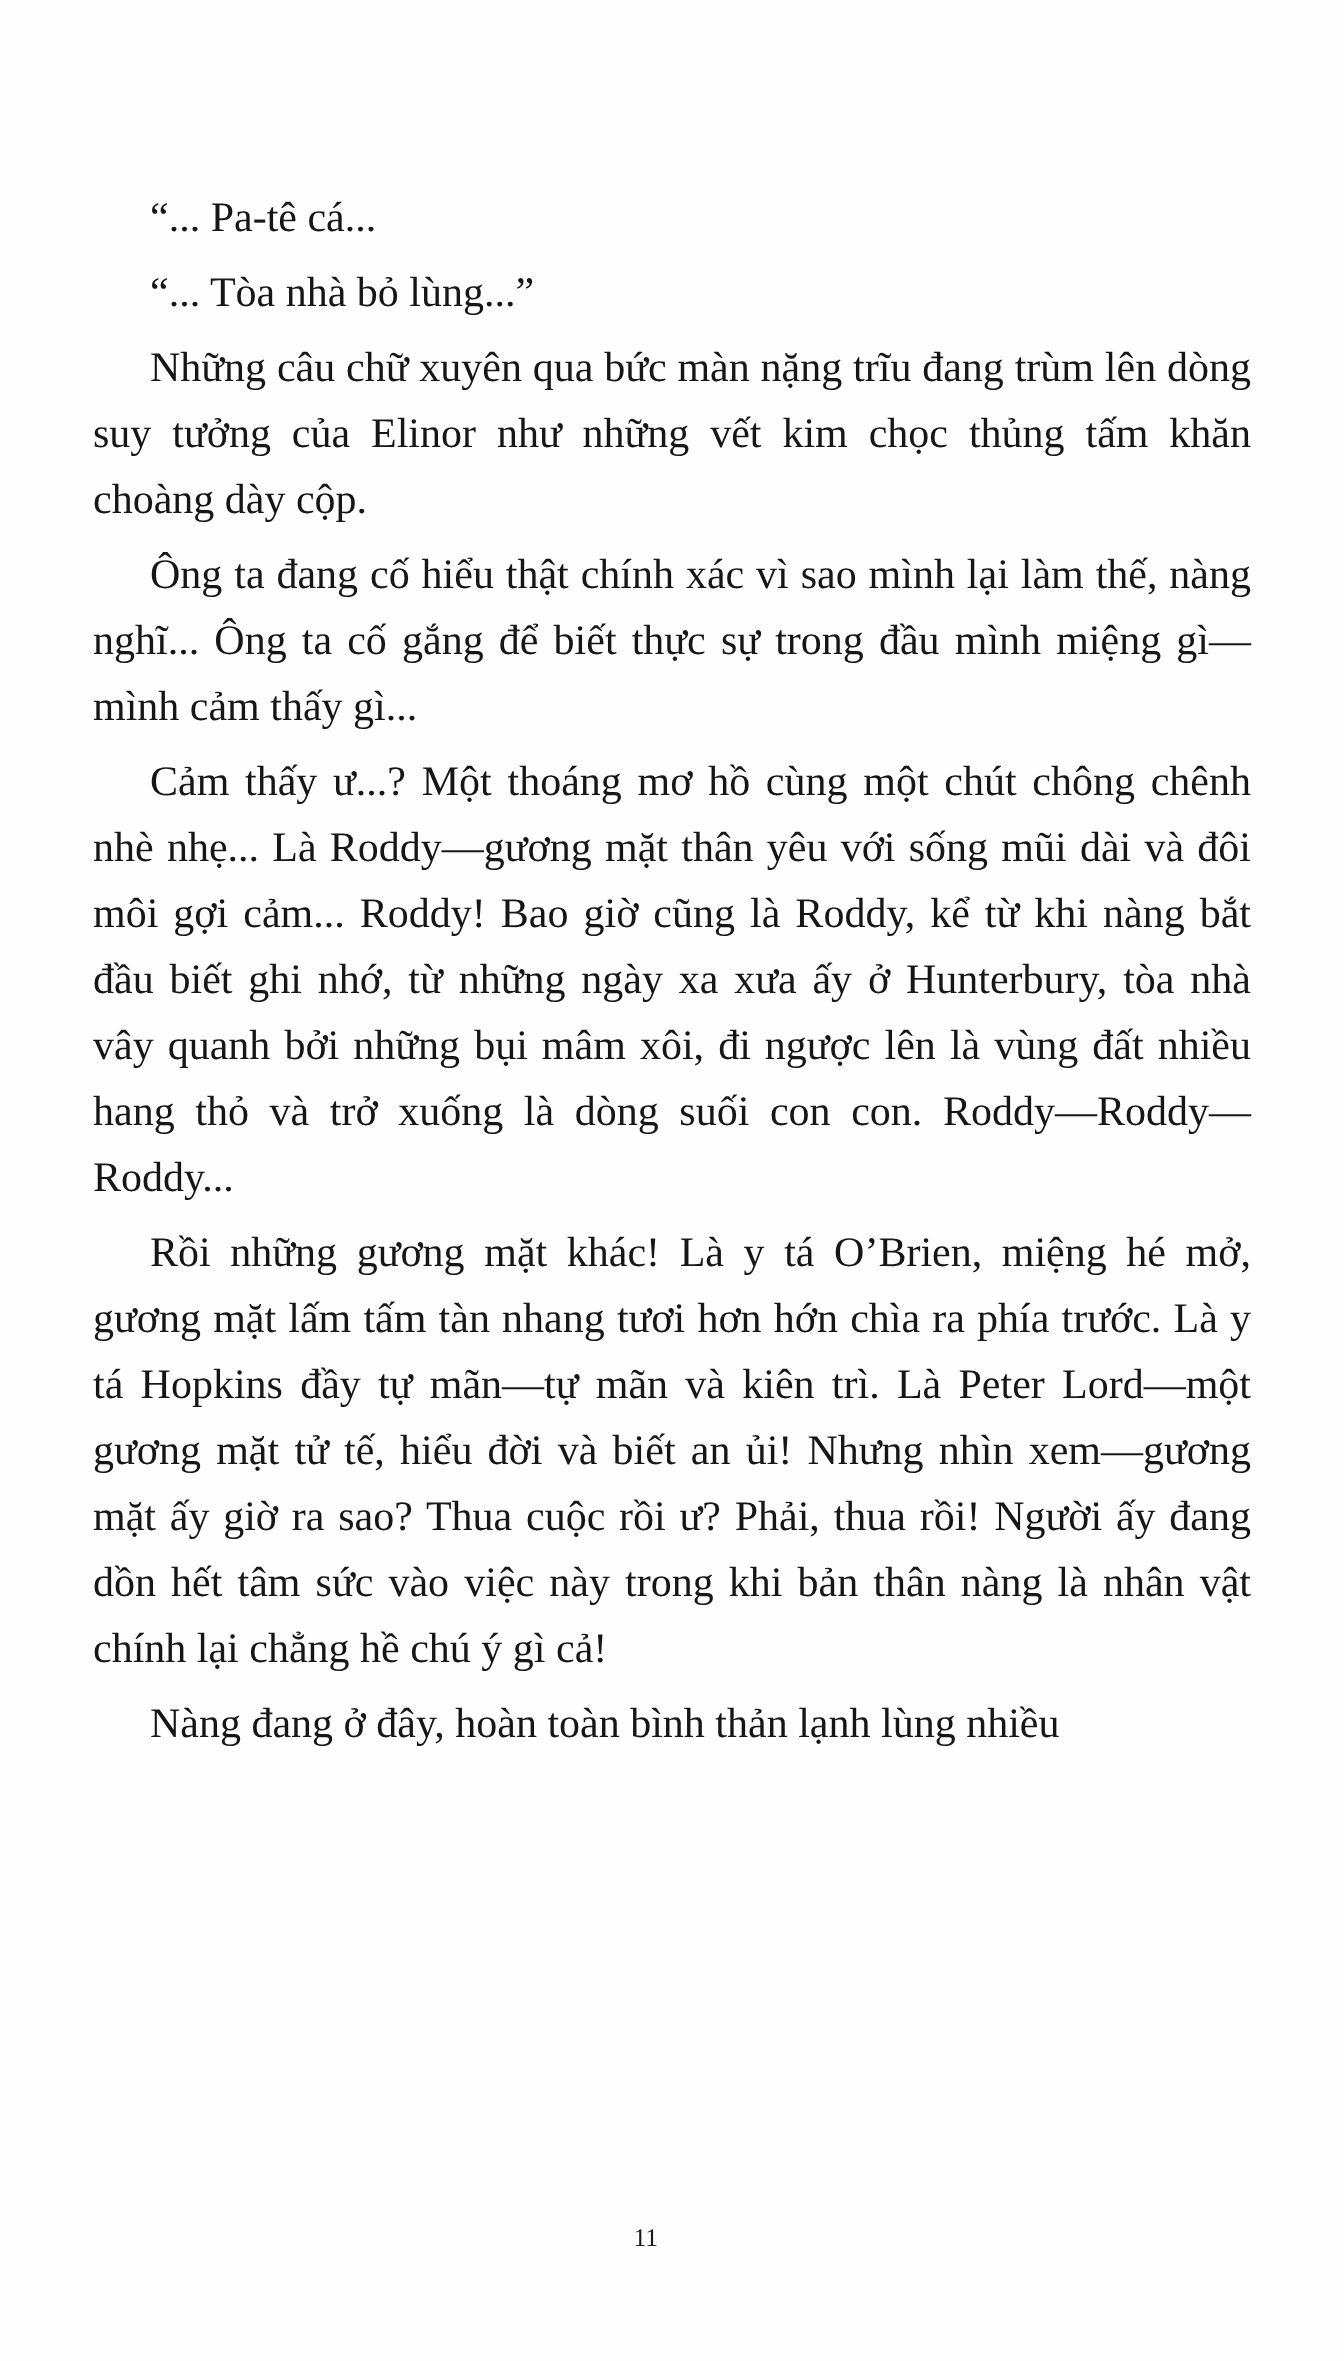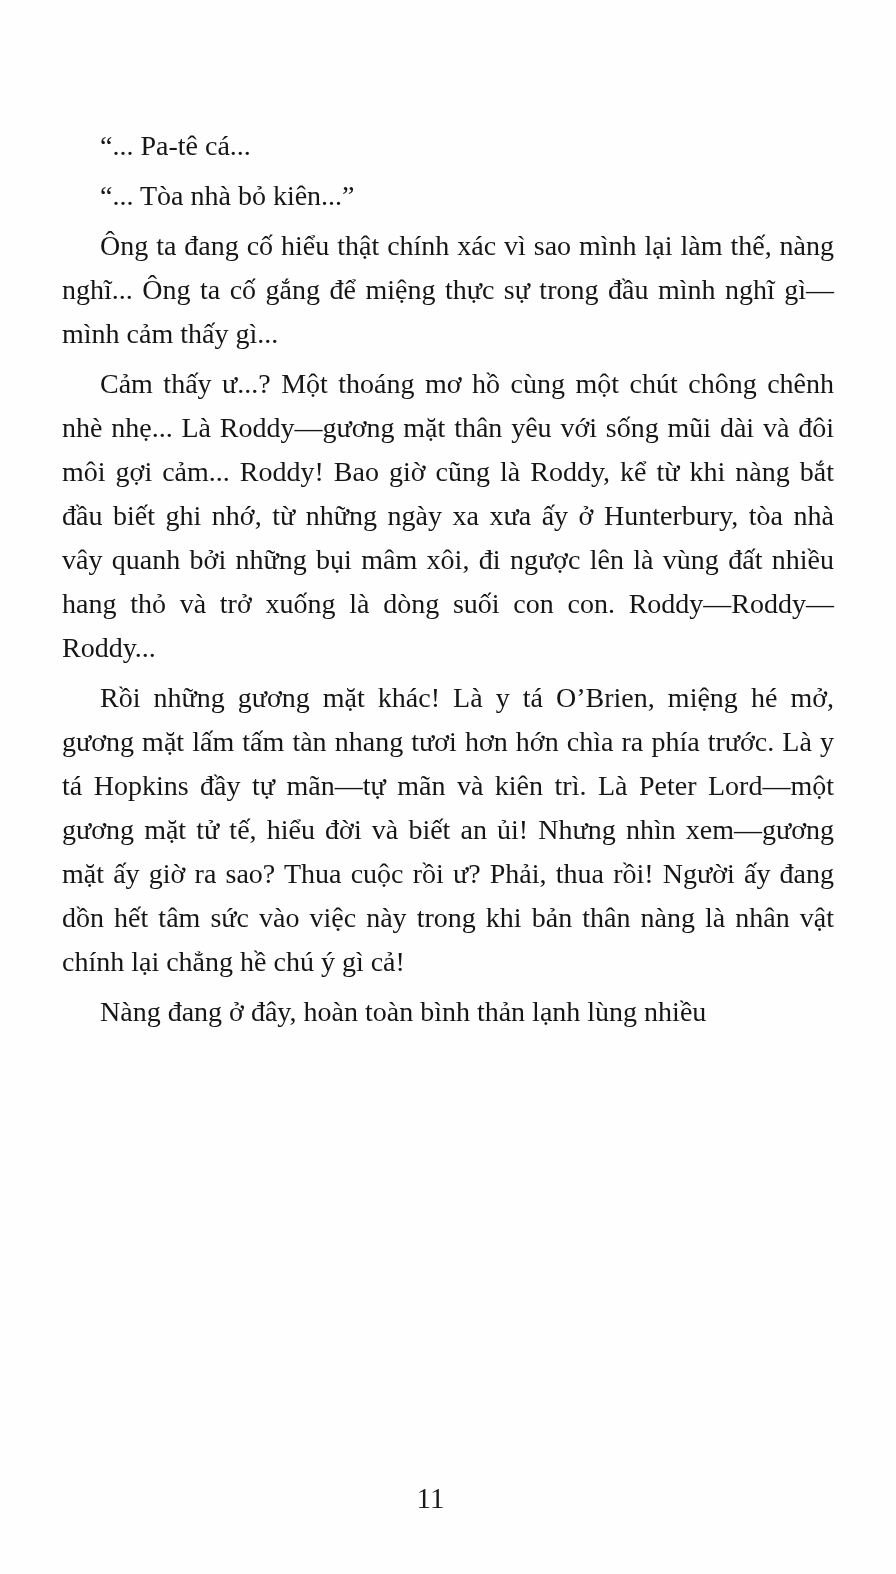--- a/index.html
+++ b/index.html
@@ -32,30 +32,31 @@
   }
   .text-block p:first-child {
     margin-top: 0;
   }
   .page-number {
     position: absolute;
     left: 0;
     top: 1482px;
     width: 861px;
     text-align: center;
-    font-size: 29px;
+    font-size: 17px;
     color: #1a1a1a;
   }
 </style>
 </head>
 <body>
 
 <div class="page">
   <main class="text-block">
     <p>“... Pa-tê cá...</p>
-    <p>“... Tòa nhà bỏ kiên...”</p>
-    <p>Ông ta đang cố hiểu thật chính xác vì sao mình lại làm thế, nàng nghĩ... Ông ta cố gắng để miệng thực sự trong đầu mình nghĩ gì—mình cảm thấy gì...</p>
+    <p>“... Tòa nhà bỏ lùng...”</p>
+    <p>Những câu chữ xuyên qua bức màn nặng trĩu đang trùm lên dòng suy tưởng của Elinor như những vết kim chọc thủng tấm khăn choàng dày cộp.</p>
+    <p>Ông ta đang cố hiểu thật chính xác vì sao mình lại làm thế, nàng nghĩ... Ông ta cố gắng để biết thực sự trong đầu mình miệng gì—mình cảm thấy gì...</p>
     <p>Cảm thấy ư...? Một thoáng mơ hồ cùng một chút chông chênh nhè nhẹ... Là Roddy—gương mặt thân yêu với sống mũi dài và đôi môi gợi cảm... Roddy! Bao giờ cũng là Roddy, kể từ khi nàng bắt đầu biết ghi nhớ, từ những ngày xa xưa ấy ở Hunterbury, tòa nhà vây quanh bởi những bụi mâm xôi, đi ngược lên là vùng đất nhiều hang thỏ và trở xuống là dòng suối con con. Roddy—Roddy—Roddy...</p>
     <p>Rồi những gương mặt khác! Là y tá O’Brien, miệng hé mở, gương mặt lấm tấm tàn nhang tươi hơn hớn chìa ra phía trước. Là y tá Hopkins đầy tự mãn—tự mãn và kiên trì. Là Peter Lord—một gương mặt tử tế, hiểu đời và biết an ủi! Nhưng nhìn xem—gương mặt ấy giờ ra sao? Thua cuộc rồi ư? Phải, thua rồi! Người ấy đang dồn hết tâm sức vào việc này trong khi bản thân nàng là nhân vật chính lại chẳng hề chú ý gì cả!</p>
     <p>Nàng đang ở đây, hoàn toàn bình thản lạnh lùng nhiều</p>
   </main>
   <footer class="page-number">11</footer>
 </div>
 
 </body></html>

